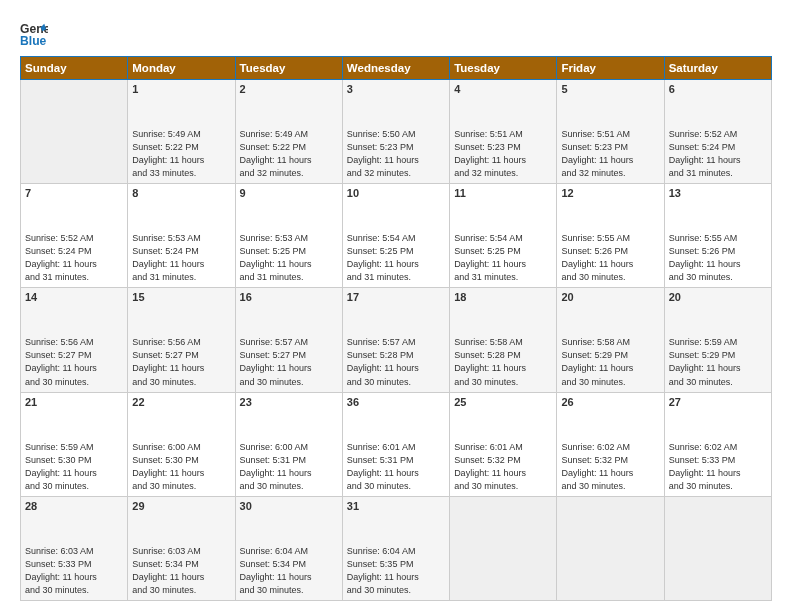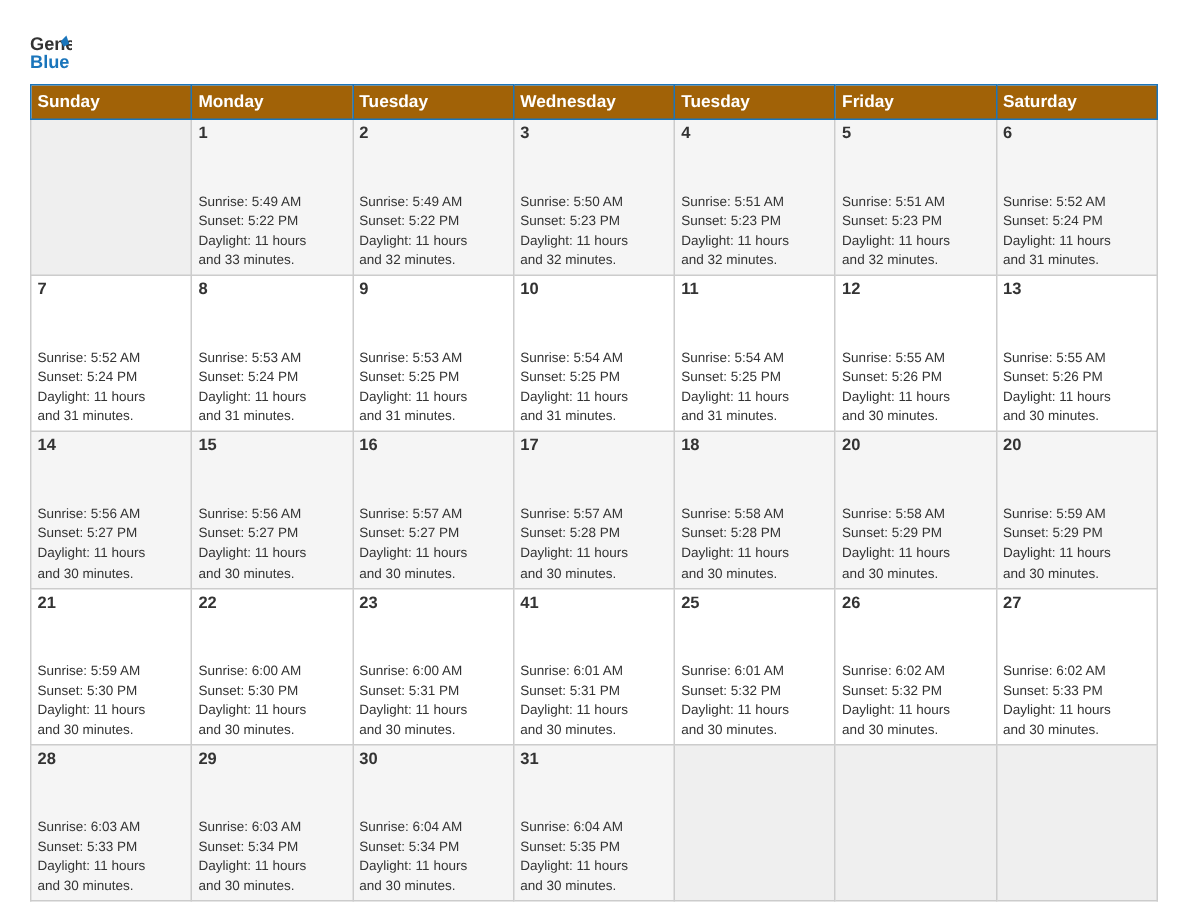--- a/index.html
+++ b/index.html
@@ -328,21 +328,21 @@
           <td>
             <div class="day-number">23</div>
             <div class="day-info">
               <div>Sunrise: 6:00 AM</div>
               <div>Sunset: 5:31 PM</div>
               <div>Daylight: 11 hours</div>
               <div>and 30 minutes.</div>
             </div>
           </td>
           <td>
-            <div class="day-number">41</div>
+            <div class="day-number">36</div>
             <div class="day-info">
               <div>Sunrise: 6:01 AM</div>
               <div>Sunset: 5:31 PM</div>
               <div>Daylight: 11 hours</div>
               <div>and 30 minutes.</div>
             </div>
           </td>
           <td>
             <div class="day-number">25</div>
             <div class="day-info">

